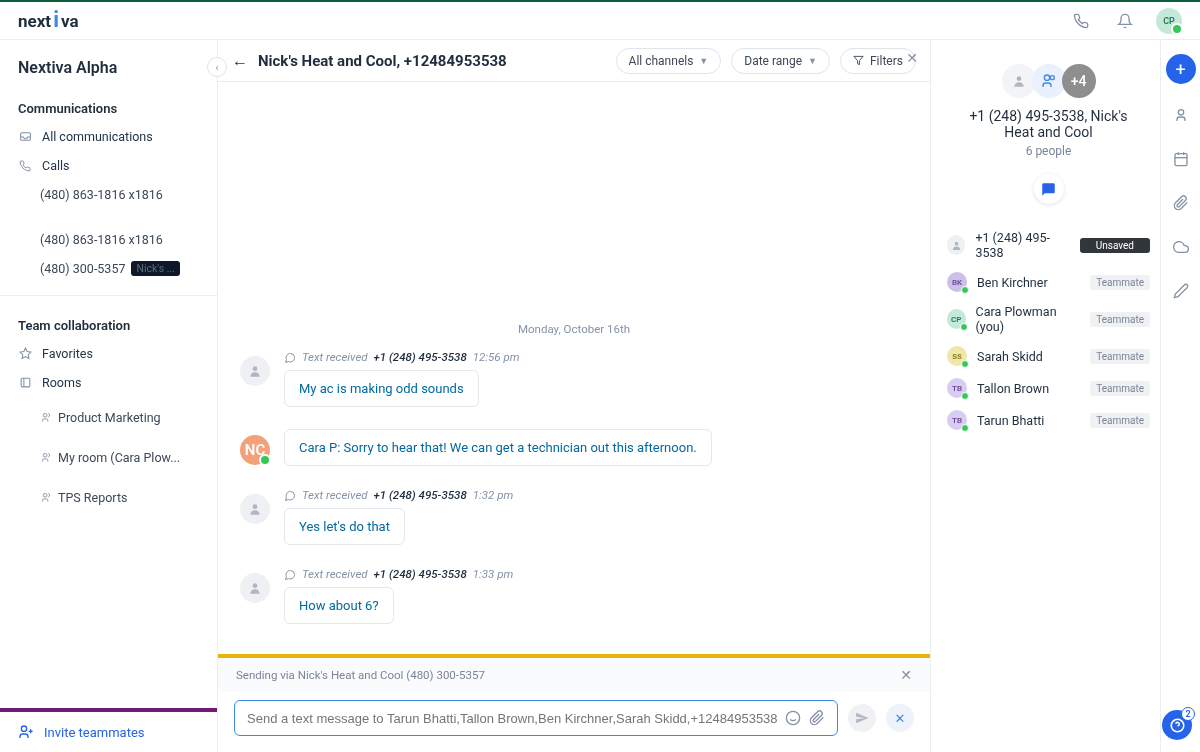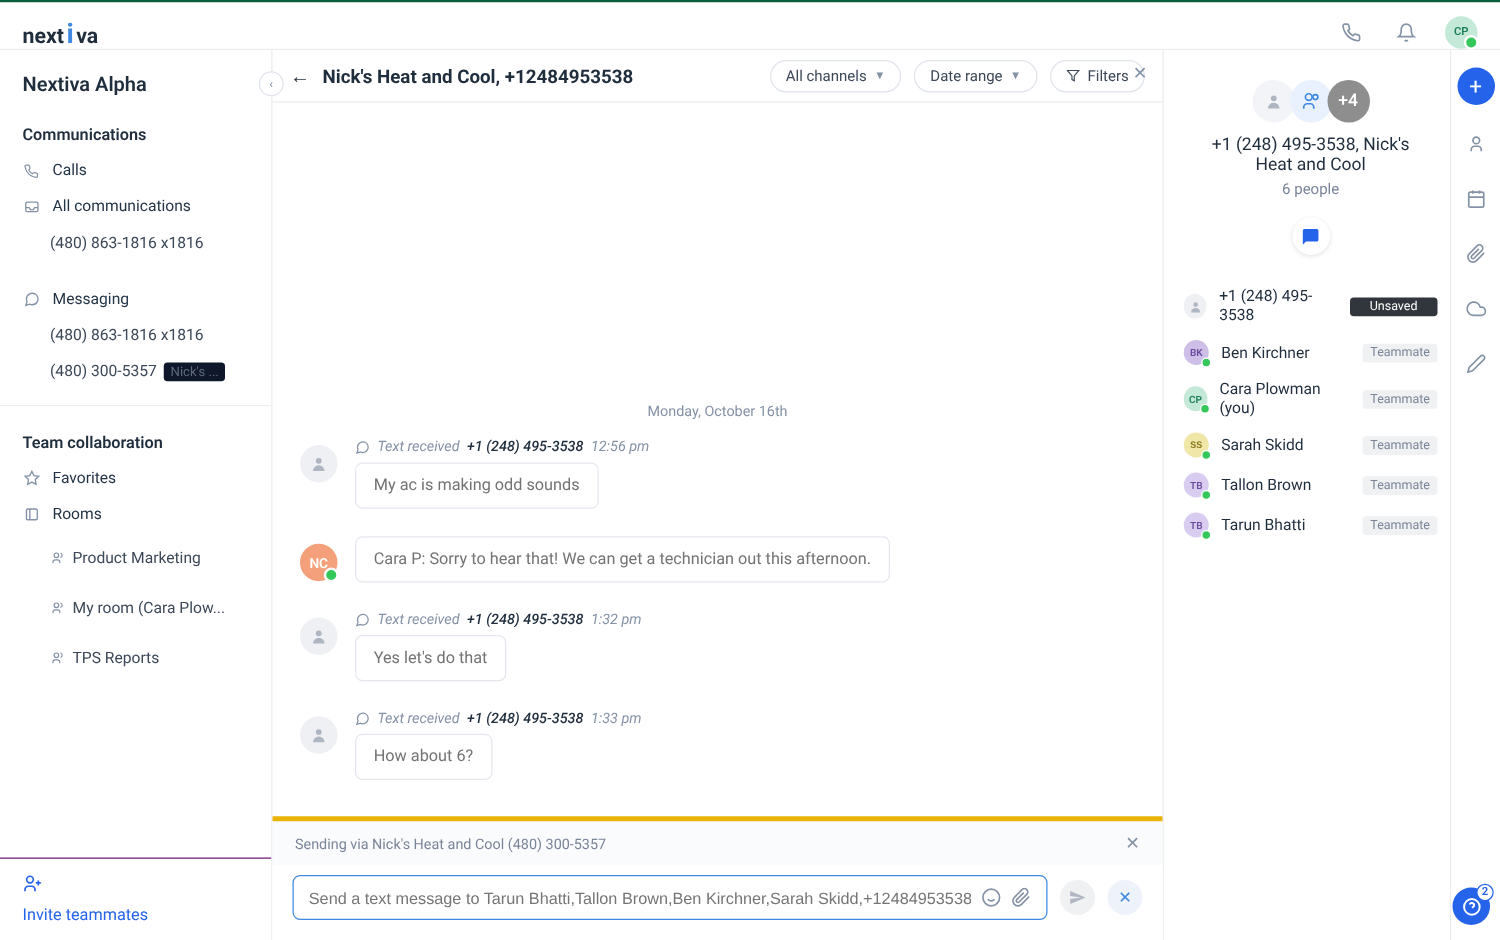--- a/index.html
+++ b/index.html
@@ -1,59 +1,59 @@
 <!DOCTYPE html>
 <html><head>
 <meta charset="utf-8">
 <style>
 * { margin: 0; padding: 0; box-sizing: border-box; }
 body { font-family: -apple-system, BlinkMacSystemFont, "Segoe UI", Roboto, Arial, sans-serif; font-size: 13px; color: #1f2d3d; background: #fff; width: 1200px; height: 752px; overflow: hidden; border-top: 2px solid #0a5e3e; }
 .app { display: flex; height: 750px; }
 
 
-.topbar { position: absolute; top: 2px; left: 0; right: 0; height: 38px; display: flex; align-items: flex-end; justify-content: space-between; padding: 0 18px; border-bottom: 1px solid #ecedf0; background: #fff; z-index: 10; }
+.topbar { position: absolute; top: 2px; left: 0; right: 0; height: 38px; display: flex; align-items: center; justify-content: space-between; padding: 0 18px; border-bottom: 1px solid #ecedf0; background: #fff; z-index: 10; }
 .logo { font-weight: 700; font-size: 17px; color: #1f2d3d; display:flex; align-items:center; gap:2px;}
 .logo .dot { color: #3f8ae0; font-size:22px; line-height:0; position:relative; top:-1px;}
 .topbar-right { display: flex; align-items: center; gap: 18px; }
 .icon-btn { width: 26px; height: 26px; display: flex; align-items: center; justify-content: center; color: #8492a6; cursor: pointer; }
 .avatar-small { width: 26px; height: 26px; border-radius: 50%; background: #c5e9d8; color: #1a7f5a; font-size: 9px; font-weight: 600; display: flex; align-items: center; justify-content: center; position: relative; }
 .avatar-small::after { content: ""; position: absolute; bottom: -1px; right: -1px; width: 8px; height: 8px; background: #34c759; border: 2px solid #fff; border-radius: 50%; }
 
 
 .sidebar { width: 218px; padding-top: 38px; border-right: 1px solid #ecedf0; display:flex; flex-direction:column; position:relative; }
 .collapse-btn { position: absolute; top: 55px; right: -10px; width: 20px; height: 20px; border: 1px solid #dfe3ea; border-radius: 50%; background: #fff; display: flex; align-items: center; justify-content: center; font-size: 10px; color: #8492a6; cursor: pointer; z-index:5;}
 .workspace-title { font-size: 16px; font-weight: 600; padding: 18px 18px 14px; color:#1f2d3d; }
 .section-title { font-size: 13px; font-weight: 600; padding: 10px 18px 6px; color:#1f2d3d; }
 .nav-item { display: flex; align-items: center; gap: 10px; padding: 7px 18px; font-size: 12.5px; color: #243447; cursor: pointer; }
 .nav-item .icon-btn { width:14px; height:14px; color:#8492a6; }
 .nav-subitem { padding: 7px 18px 7px 40px; font-size: 12.5px; color: #3c4858; cursor: pointer; display:flex; align-items:center; gap:6px;}
 .chip { background: #0f172a; border-radius: 3px; padding: 1px 5px; font-size: 10.5px; color: #5d6b7d; }
 .sidebar-divider { border-top: 1px solid #ecedf0; margin: 12px 0; }
-.invite-bar { border-top: 1px solid #701a75; padding: 12px 18px; display:flex; align-items:flex-start; gap:10px; color:#2563eb; font-size:13px; cursor:pointer; margin-top:auto;flex-direction:column;}
+.invite-bar { border-top: 4px solid #701a75; padding: 12px 18px; display:flex; align-items:flex-end; gap:10px; color:#2563eb; font-size:13px; cursor:pointer; margin-top:auto;}
 
 
 .main { flex: 1; padding-top: 38px; display: flex; flex-direction: column; position:relative; }
 .conv-header { height: 42px; border-bottom: 1px solid #ecedf0; display: flex; align-items: center; padding: 0 14px; gap: 10px; }
 .back-arrow { font-size: 16px; color: #1f2d3d; cursor: pointer; }
 .conv-title { font-size: 15px; font-weight: 700; flex: 1; }
 .pill { border: 1px solid #dfe3ea; border-radius: 16px; padding: 5px 12px; font-size: 12px; color: #3c4858; display:flex; align-items:center; gap:6px; cursor:pointer;}
 .pill .caret { font-size:9px; color:#8492a6; }
 .close-x { position:absolute; right:12px; top:48px; color:#8492a6; cursor:pointer; font-size:14px; z-index:3;}
 
 .conv-body { flex: 1; overflow: auto; padding: 20px 22px 0; }
 .date-sep { text-align: center; font-size: 11.5px; color: #8492a6; padding: 220px 0 14px; }
 .msg-row { display: flex; gap: 14px; margin-bottom: 22px; align-items:flex-start; }
 .msg-avatar { width: 30px; height: 30px; border-radius: 50%; background: #eef0f3; color:#aeb6c2; display:flex; align-items:center; justify-content:center; font-size:14px; margin-top:6px; position:relative;}
-.msg-avatar.nc { background:#f4a07a; color:#fff; font-size:11px; font-weight:600; }
+.msg-avatar.nc { background:#f4a07a; color:#fff; font-size:15px; font-weight:600; }
 .msg-avatar.nc::after{ content:""; position:absolute; bottom:-1px; right:-1px; width:8px;height:8px;background:#34c759;border:2px solid #fff;border-radius:50%;}
 .msg-content { flex:1; }
 .msg-meta { font-size: 11.5px; color: #8492a6; display:flex; align-items:flex-end; gap:6px; margin-bottom:6px;font-style:italic;}
 .msg-meta .b { color:#1f2d3d; font-weight:500;}
 .msg-meta svg { width:12px; height:12px; }
-.bubble { display:inline-block; border:1px solid #e4e7ed; border-radius:6px; padding:10px 14px; font-size:13px; background:#fff; color:#737373;}
+.bubble { display:inline-block; border:1px solid #e4e7ed; border-radius:6px; padding:10px 14px; font-size:13px; background:#fff; color:#0369a1;}
 
 .compose-wrap { border-top:4px solid #eab308; background:#fafbfc;}
 .compose-hint { padding:9px 18px; font-size:11.5px; color:#7a8599; display:flex; justify-content:space-between; align-items:center;}
 .compose-hint .x { color:#8492a6; cursor:pointer; font-size:14px;}
 .compose-input-row { padding:8px 16px 16px; display:flex; gap:10px; align-items:center; background:#fff;}
 .compose-input { flex:1; border:1px solid #3f8ae0; border-radius:6px; padding:9px 12px; display:flex; align-items:center; gap:8px;}
 .compose-input input { border:none; outline:none; flex:1; font-size:13px; color:#7a8599; background:transparent;}
 .tool-icon { color:#8492a6; cursor:pointer; width:16px;}
 .send-circle { width:28px; height:28px; border-radius:50%; background:#f0f1f3; display:flex; align-items:center; justify-content:center; color:#b0b7c3;}
 .cancel-circle { width:28px; height:28px; border-radius:50%; background:#eef3fb; display:flex; align-items:center; justify-content:center; color:#3f8ae0; cursor:pointer;}
@@ -115,45 +115,37 @@
 </div>
 
 <div class="app">
 
   <div class="sidebar">
     <div class="collapse-btn">‹</div>
     <div class="workspace-title">Nextiva Alpha</div>
     <div class="section-title">Communications</div>
     <div class="nav-item">
       <span class="icon-btn">
-          <svg width="12" height="12" viewBox="0 0 24 24" fill="none" stroke="currentColor" stroke-width="2">
-            <path d="M22 16.92v3a2 2 0 0 1-2.18 2 19.8 19.8 0 0 1-8.63-3.07 19.5 19.5 0 0 1-6-6A19.8 19.8 0 0 1 2.12 4.18 2 2 0 0 1 4.11 2h3a2 2 0 0 1 2 1.72c.13.96.37 1.9.72 2.81a2 2 0 0 1-.45 2.11L8.09 9.91a16 16 0 0 0 6 6l1.27-1.27a2 2 0 0 1 2.11-.45c.91.35 1.85.59 2.81.72A2 2 0 0 1 22 16.92z"></path>
-          </svg>
-        </span>
-      <span>Calls</span>
-    </div>
-    <div class="nav-item">
-      <span class="icon-btn">
           <svg width="13" height="13" viewBox="0 0 24 24" fill="none" stroke="currentColor" stroke-width="2">
             <rect x="3" y="5" width="18" height="14" rx="2"></rect>
             <path d="M3 13h5l2 3h4l2-3h5"></path>
           </svg>
         </span>
       <span>All communications</span>
     </div>
+    <div class="nav-item">
+      <span class="icon-btn">
+          <svg width="12" height="12" viewBox="0 0 24 24" fill="none" stroke="currentColor" stroke-width="2">
+            <path d="M22 16.92v3a2 2 0 0 1-2.18 2 19.8 19.8 0 0 1-8.63-3.07 19.5 19.5 0 0 1-6-6A19.8 19.8 0 0 1 2.12 4.18 2 2 0 0 1 4.11 2h3a2 2 0 0 1 2 1.72c.13.96.37 1.9.72 2.81a2 2 0 0 1-.45 2.11L8.09 9.91a16 16 0 0 0 6 6l1.27-1.27a2 2 0 0 1 2.11-.45c.91.35 1.85.59 2.81.72A2 2 0 0 1 22 16.92z"></path>
+          </svg>
+        </span>
+      <span>Calls</span>
+    </div>
     <div class="nav-subitem">(480) 863-1816 x1816</div>
     <div style="height:16px"></div>
-    <div class="nav-item">
-      <span class="icon-btn">
-          <svg width="13" height="13" viewBox="0 0 24 24" fill="none" stroke="currentColor" stroke-width="2">
-            <path d="M21 11.5a8.38 8.38 0 0 1-.9 3.8 8.5 8.5 0 0 1-7.6 4.7 8.38 8.38 0 0 1-3.8-.9L3 21l1.9-5.7a8.38 8.38 0 0 1-.9-3.8 8.5 8.5 0 0 1 4.7-7.6 8.38 8.38 0 0 1 3.8-.9h.5a8.48 8.48 0 0 1 8 8v.5z"></path>
-          </svg>
-        </span>
-      <span>Messaging</span>
-    </div>
     <div class="nav-subitem">(480) 863-1816 x1816</div>
     <div class="nav-subitem">
       <span>(480) 300-5357</span>
       <span class="chip">Nick's ...</span>
     </div>
     <div class="sidebar-divider"></div>
     <div class="section-title">Team collaboration</div>
     <div class="nav-item">
       <span class="icon-btn">
           <svg width="13" height="13" viewBox="0 0 24 24" fill="none" stroke="currentColor" stroke-width="2">

